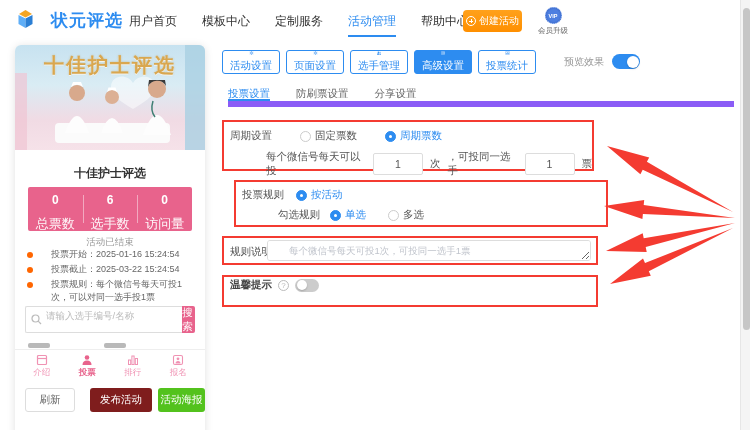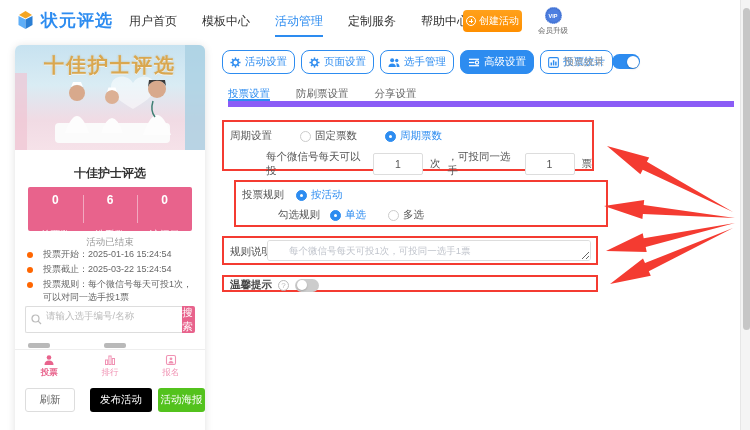--- a/index.html
+++ b/index.html
@@ -2,21 +2,21 @@
 <html><head>
 <meta charset="utf-8">
 <style>
   * { margin:0; padding:0; box-sizing:border-box; }
   html,body { background:#fff; }
   body { font-family:"Liberation Sans", sans-serif; }
   #app { position:relative; width:750px; height:430px; background:#fff; overflow:hidden; }
 
   
   .navbar { position:absolute; left:0; top:0; width:740px; height:42px; background:#fff; }
-  .logo { position:absolute; left:15px; top:9px; display:flex; align-items:center; gap:5px; }
+  .logo { position:absolute; left:15px; top:9px; display:flex; gap:15px; }
   .logo-text { font-size:17px; font-weight:bold; color:#2d8cf0; letter-spacing:1px; }
   .nav-items { position:absolute; left:129px; top:0; height:42px; display:flex; align-items:center; gap:25px; }
   .nav-item { font-size:12px; color:#333; cursor:pointer; position:relative; padding:13px 0; }
   .nav-item.active { color:#2d8cf0; }
   .nav-item.active::after { content:''; position:absolute; left:0; right:0; bottom:6px; height:2px; background:#2d8cf0; }
   .create-btn { position:absolute; left:463px; top:10px; width:59px; height:22px; background:linear-gradient(180deg,#ffa11b,#ff8f00); border:none; border-radius:4px; color:#fff; font-size:10px; display:flex; align-items:center; justify-content:center; gap:3px; cursor:pointer; }
   .plus-ico { display:inline-block; width:10px; height:10px; border:1px solid #fff; border-radius:50%; position:relative; }
   .plus-ico::before,.plus-ico::after{content:'';position:absolute;background:#fff;}
   .plus-ico::before{left:2px;right:2px;top:3.5px;height:1px;}
   .plus-ico::after{top:2px;bottom:2px;left:3.5px;width:1px;}
@@ -29,66 +29,66 @@
   .banner { position:absolute; left:0; top:0; width:190px; height:105px; border-radius:6px 6px 0 0; overflow:hidden;
     background:linear-gradient(180deg,#c7e2f0 0%,#d9ecf4 38%,#f1dbe4 72%,#f6e2e9 100%); }
   .banner .curtain { position:absolute; right:0; top:0; width:20px; height:105px; background:#a9cfe2; opacity:.8; }
   .banner .curtain2 { position:absolute; left:0; top:28px; width:12px; height:77px; background:#f0c4d3; opacity:.7; }
   .banner-title { position:absolute; left:0; right:0; top:7px; text-align:center; font-family:"Liberation Serif", serif; font-weight:bold; font-size:20px; letter-spacing:2px; color:#d9a74f; text-shadow:0 1px 1px rgba(255,255,255,.8), 0 0 2px rgba(190,140,40,.5); }
   .sb-title { position:absolute; left:0; top:120px; width:100%; text-align:center; font-size:12px; font-weight:bold; color:#333; }
   .stats { position:absolute; left:13px; top:142px; width:164px; height:44px; background:#e8638c; border-radius:2px; display:flex; }
   .stat { flex:1; text-align:center; color:#fff; padding-top:6px; position:relative; }
   .stat + .stat::before { content:''; position:absolute; left:0; top:8px; bottom:8px; width:1px; background:rgba(255,255,255,.45); }
   .stat-value { font-size:12px; font-weight:bold; }
-  .stat-label { font-size:10px; margin-top:21px; opacity:.95; }
+  .stat-label { font-size:13px; margin-top:8px; opacity:.95; }
   .sb-status { position:absolute; left:0; top:191px; width:100%; text-align:center; font-size:9.5px; color:#999; }
   .sb-info { position:absolute; left:12px; top:203px; width:170px; }
-  .info-item { position:relative; padding-left:16px; font-size:9px; color:#666; line-height:12.5px; margin-bottom:2.5px; }
+  .info-item { position:relative; padding-left:24px; font-size:9px; color:#666; line-height:12.5px; margin-bottom:2.5px; }
   .info-item .dot { position:absolute; left:0; top:3.5px; width:6px; height:6px; border-radius:50%; background:#f60; }
   .sb-search { position:absolute; left:10px; top:261px; width:170px; height:27px; display:flex; }
   .sb-search-input { flex:1; height:27px; border:1px solid #ddd; border-right:none; border-radius:2px 0 0 2px; font-size:9.5px; color:#333; padding:0 4px 8px 20px; outline:none; }
   .sb-search-input::placeholder { color:#bbb; }
   .search-ico { position:absolute; left:6px; top:8px; }
   .sb-search-btn { width:43px; height:27px; background:#e8638c; border:none; border-radius:0 2px 2px 0; color:#fff; font-size:10.5px; letter-spacing:2px; cursor:pointer; }
   .pill { position:absolute; height:5px; width:22px; background:#b9b9b9; border-radius:2px; top:298px; }
   .sb-divider { position:absolute; left:0; top:304px; width:100%; height:1px; background:#eee; }
   .tabbar { position:absolute; left:4px; top:306px; width:182px; height:30px; display:flex; }
   .tb-item { flex:1; text-align:center; cursor:pointer; padding-top:2px; }
   .tb-item .tb-label { font-size:8.5px; color:#f092b3; margin-top:1px; }
   .tb-item.active .tb-label { color:#e8638c; font-weight:bold; }
   .tb-ico { height:13px; display:flex; align-items:center; justify-content:center; color:#f092b3; }
   .tb-item.active .tb-ico { color:#e8638c; }
   .sb-actions { position:absolute; left:0; top:343px; width:100%; height:24px; }
   .btn-refresh { position:absolute; left:10px; width:50px; height:24px; background:#fff; border:1px solid #ddd; border-radius:3px; font-size:10.5px; color:#666; cursor:pointer; }
-  .btn-publish { position:absolute; left:75px; width:62px; height:24px; background:#000000; border:none; border-radius:3px; font-size:10.5px; color:#fff; cursor:pointer; }
+  .btn-publish { position:absolute; left:75px; width:62px; height:24px; background:#7f1d1d; border:none; border-radius:3px; font-size:10.5px; color:#fff; cursor:pointer; }
   .btn-poster { position:absolute; left:143px; width:47px; height:24px; background:#53c21d; border:none; border-radius:3px; font-size:10.5px; color:#fff; cursor:pointer; }
 
   
   .main { position:absolute; left:222px; top:45px; width:518px; height:385px; }
   .tabrow { position:absolute; left:0; top:5px; height:24px; display:flex; gap:6px; }
-  .tab-btn { height:24px; padding:0 7px; border:1px solid #2d8cf0; border-radius:8px; background:#fff; color:#2d8cf0; font-size:10.5px; display:flex; align-items:center; gap:4px; cursor:pointer; white-space:nowrap; }
+  .tab-btn { height:24px; padding:0 7px; border:1px solid #2d8cf0; border-radius:3px; background:#fff; color:#2d8cf0; font-size:10.5px; display:flex; align-items:center; gap:4px; cursor:pointer; white-space:nowrap;flex-direction:column; }
   .tab-btn.active { background:#2d8cf0; color:#fff; }
   .preview { position:absolute; left:342px; top:9px; display:flex; align-items:center; gap:8px; }
   .preview-label { font-size:10px; color:#999; }
   .toggle { width:28px; height:15px; border-radius:8px; background:#ccc; position:relative; cursor:pointer; }
   .toggle .knob { position:absolute; left:1.5px; top:1.5px; width:12px; height:12px; border-radius:50%; background:#fff; box-shadow:0 1px 2px rgba(0,0,0,.2); }
   .toggle.on { background:#2d8cf0; }
   .toggle.on .knob { left:auto; right:1.5px; }
   .toggle.small { width:24px; height:13px; }
   .toggle.small .knob { width:10px; height:10px; }
   .subtabs { position:absolute; left:6px; top:42px; width:506px; height:20px; border-bottom:6px solid #8b5cf6; display:flex; gap:26px; }
   .subtab { font-size:10.5px; color:#666; cursor:pointer; position:relative; padding-bottom:7px; }
   .subtab.active { color:#2d8cf0; }
   .subtab.active::after { content:''; position:absolute; left:0; right:0; bottom:0; height:2px; background:#2d8cf0; }
 
   .redbox { position:absolute; border:2px solid #f43b31; }
   #box-cycle { left:0; top:75px; width:372px; height:51px; }
   #box-rule  { left:12px; top:135px; width:374px; height:47px; }
   #box-desc  { left:0; top:191px; width:376px; height:29px; }
-  #box-tips  { left:0; top:230px; width:376px; height:17px; }
+  #box-tips  { left:0; top:230px; width:376px; height:32px; }
 
   .form-label { font-size:10.5px; color:#555; }
   .radio { display:inline-block; width:11px; height:11px; border:1px solid #ccc; border-radius:50%; background:#fff; position:relative; flex:none; cursor:pointer; }
   .radio.on { border-color:#2d8cf0; background:#2d8cf0; }
   .radio.on::after { content:''; position:absolute; left:3px; top:3px; width:3px; height:3px; border-radius:50%; background:#fff; }
   .radio-group { display:flex; align-items:center; gap:4px; cursor:pointer; }
   .radio-label { font-size:10.5px; color:#555; }
   .radio-group.on .radio-label { color:#2d8cf0; }
   .frow { position:absolute; display:flex; align-items:center; }
   .num-input { width:50px; height:22px; border:1px solid #ddd; border-radius:2px; text-align:center; font-size:10.5px; color:#555; outline:none; }
@@ -112,22 +112,22 @@
       <svg width="21" height="21" viewBox="0 0 21 21">
         <polygon points="10.5,1 4,5 10.5,8.5 17,5" fill="#f5a623"></polygon>
         <polygon points="3.5,6 10.5,9.5 10.5,19 3.5,15" fill="#5eaef7"></polygon>
         <polygon points="17.5,6 10.5,9.5 10.5,19 17.5,15" fill="#2b7fd4"></polygon>
       </svg>
       <span class="logo-text">状元评选</span>
     </div>
     <nav class="nav-items">
       <span class="nav-item">用户首页</span>
       <span class="nav-item">模板中心</span>
+      <span class="nav-item">定制服务</span>
       <span class="nav-item active">活动管理</span>
-      <span class="nav-item">定制服务</span>
       <span class="nav-item">帮助中心</span>
     </nav>
     <button class="create-btn">
       <span class="plus-ico"></span>
       <span>创建活动</span>
     </button>
     <div class="vip">
       <div class="vip-badge">VIP</div>
       <div class="vip-label">会员升级</div>
     </div>
@@ -185,20 +185,29 @@
       </svg>
       <input class="sb-search-input" placeholder="请输入选手编号/名称" style="">
       <button class="sb-search-btn">搜索</button>
     </div>
 
     <div class="pill" style="left:13px"></div>
     <div class="pill" style="left:89px"></div>
     <div class="sb-divider"></div>
 
     <div class="tabbar">
+      <div class="tb-item">
+        <div class="tb-ico">
+          <svg width="12" height="12" viewBox="0 0 12 12">
+              <rect x="1.5" y="1.5" width="9" height="9" rx="1" fill="none" stroke="currentColor" stroke-width="1.2"></rect>
+              <line x1="1.5" y1="4.5" x2="10.5" y2="4.5" stroke="currentColor" stroke-width="1.2"></line>
+            </svg>
+        </div>
+        <div class="tb-label">介绍</div>
+      </div>
       <div class="tb-item active">
         <div class="tb-ico">
           <svg width="12" height="12" viewBox="0 0 12 12">
               <circle cx="6" cy="3.5" r="2.3" fill="currentColor"></circle>
               <path d="M1.5 11 q0 -4.5 4.5 -4.5 q4.5 0 4.5 4.5 Z" fill="currentColor"></path>
             </svg>
         </div>
         <div class="tb-label">投票</div>
       </div>
       <div class="tb-item">

